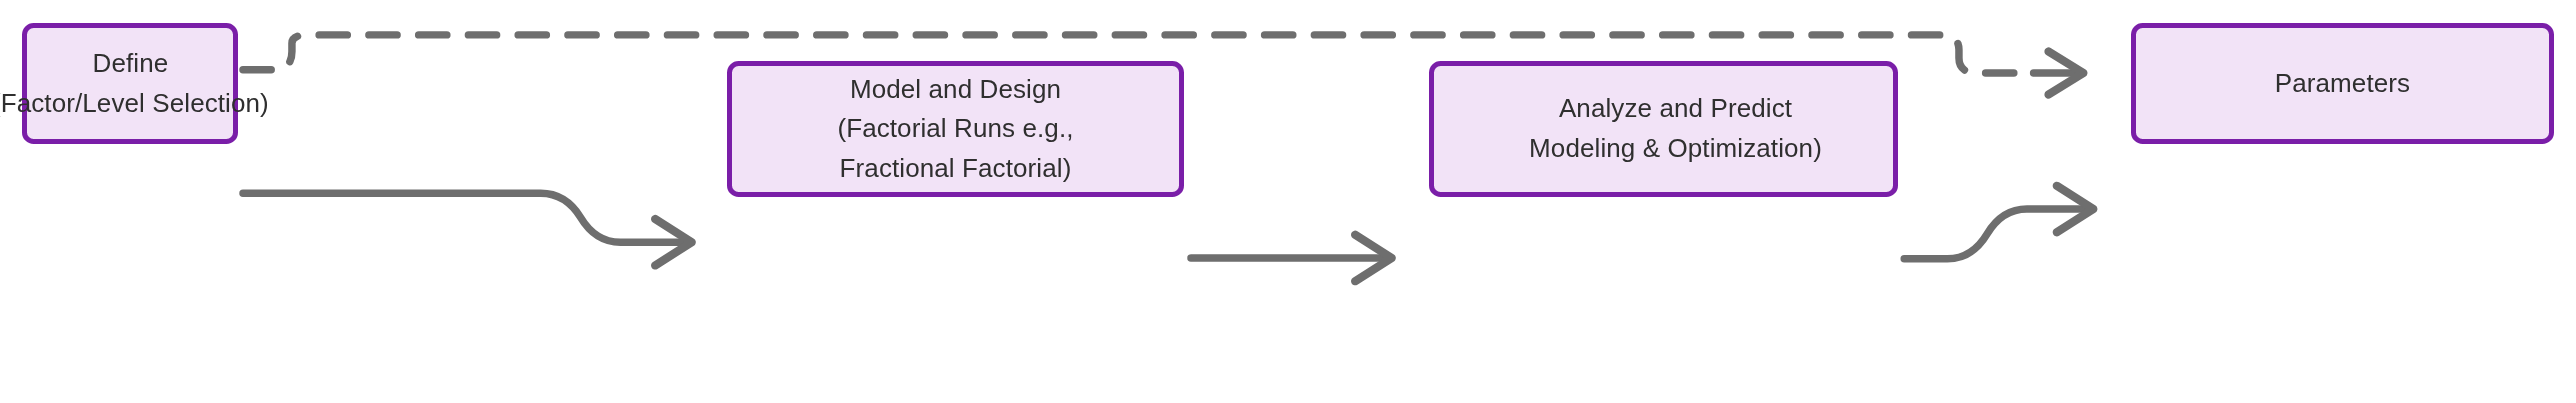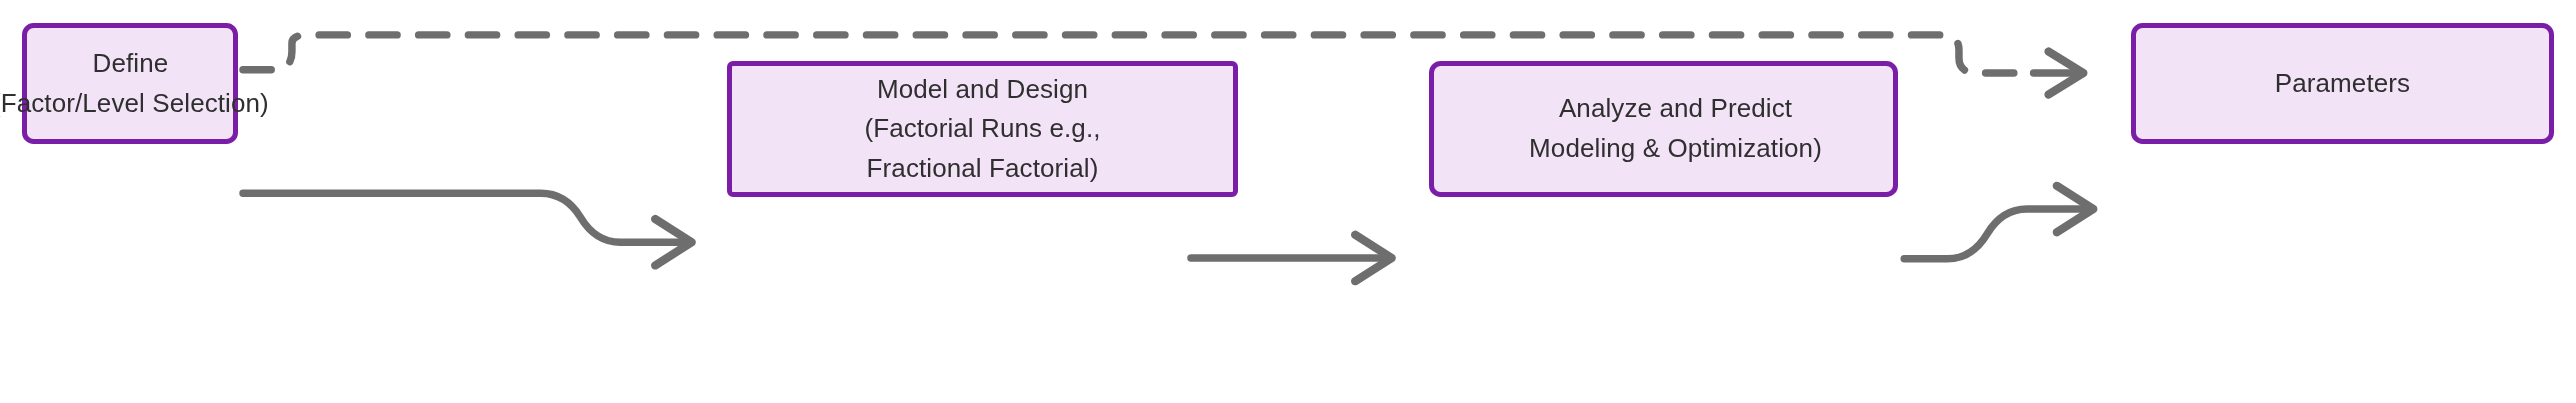--- a/index.html
+++ b/index.html
@@ -40,21 +40,21 @@
     color: #2F2F2F;
     font-size: 26px;
     line-height: 1.52;
     letter-spacing: 0.1px;
   }
   .node .line {
     display: block;
     white-space: nowrap;
   }
   #node-define   { left: 22.4px;   top: 23px;  width: 216px; height: 121px; text-align: right; }
-  #node-model    { left: 727px;  top: 61px;  width: 511px; height: 136px; border-radius: 6px; }
+  #node-model    { left: 727px;  top: 61px;  width: 457px; height: 136px; }
   #node-analyze  { left: 1429px; top: 61px;  width: 469px; height: 136px; padding-left: 24px; }
   #node-optimal  { left: 2131px; top: 23px;  width: 423px; height: 121px; }
 </style>
 </head>
 <body>
 
 <div id="canvas">
 
   <svg id="edge-layer" viewBox="0 0 3106 487" width="2576" height="404" xmlns="http://www.w3.org/2000/svg">
 

